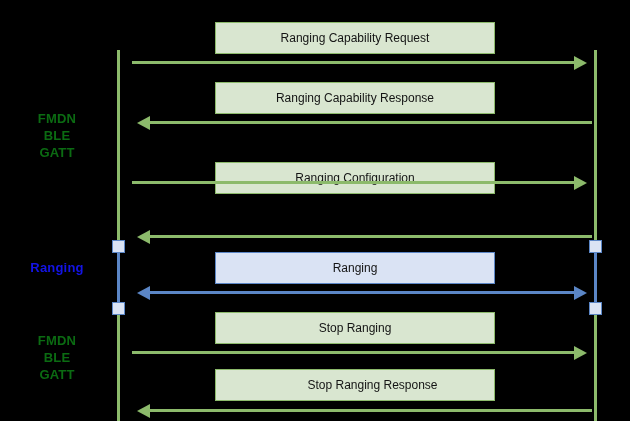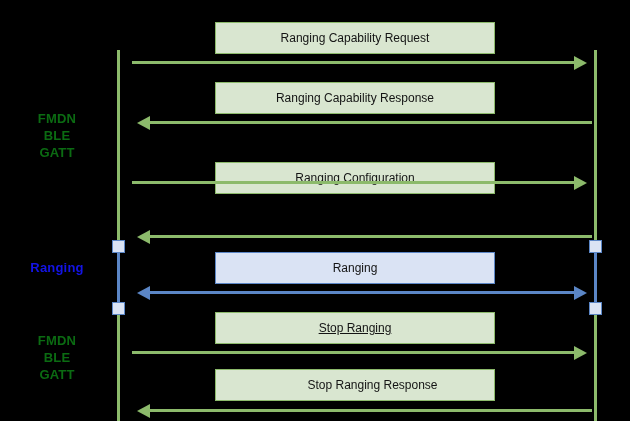--- a/index.html
+++ b/index.html
@@ -135,21 +135,21 @@
   <div class="activation-box" style="left:112px; top:240px;"></div>
   <div class="activation-box" style="left:112px; top:302px;"></div>
   <div class="activation-box" style="left:589px; top:240px;"></div>
   <div class="activation-box" style="left:589px; top:302px;"></div>
 
   <div class="msg-box blue" style="top:252px;">Ranging</div>
   <div class="arrow-line blue" style="left:150px; top:291px; width:424px;"></div>
   <div class="arrow-head left blue" style="left:137px; top:285.5px;"></div>
   <div class="arrow-head right blue" style="left:574px; top:285.5px;"></div>
 
-  <div class="msg-box green" style="top:312px;text-decoration:underline;">Stop Ranging</div>
+  <div class="msg-box green" style="top:312px;">Stop Ranging</div>
   <div class="arrow-line green" style="left:132px; top:351px; width:442px;"></div>
   <div class="arrow-head right green" style="left:574px; top:345.5px;"></div>
 
   <div class="msg-box green" style="top:369px;padding-left:35px;">Stop Ranging Response</div>
   <div class="arrow-line green" style="left:150px; top:409px; width:442px;"></div>
   <div class="arrow-head left green" style="left:137px; top:403.5px;"></div>
 
 </div>
 
 </body></html>

